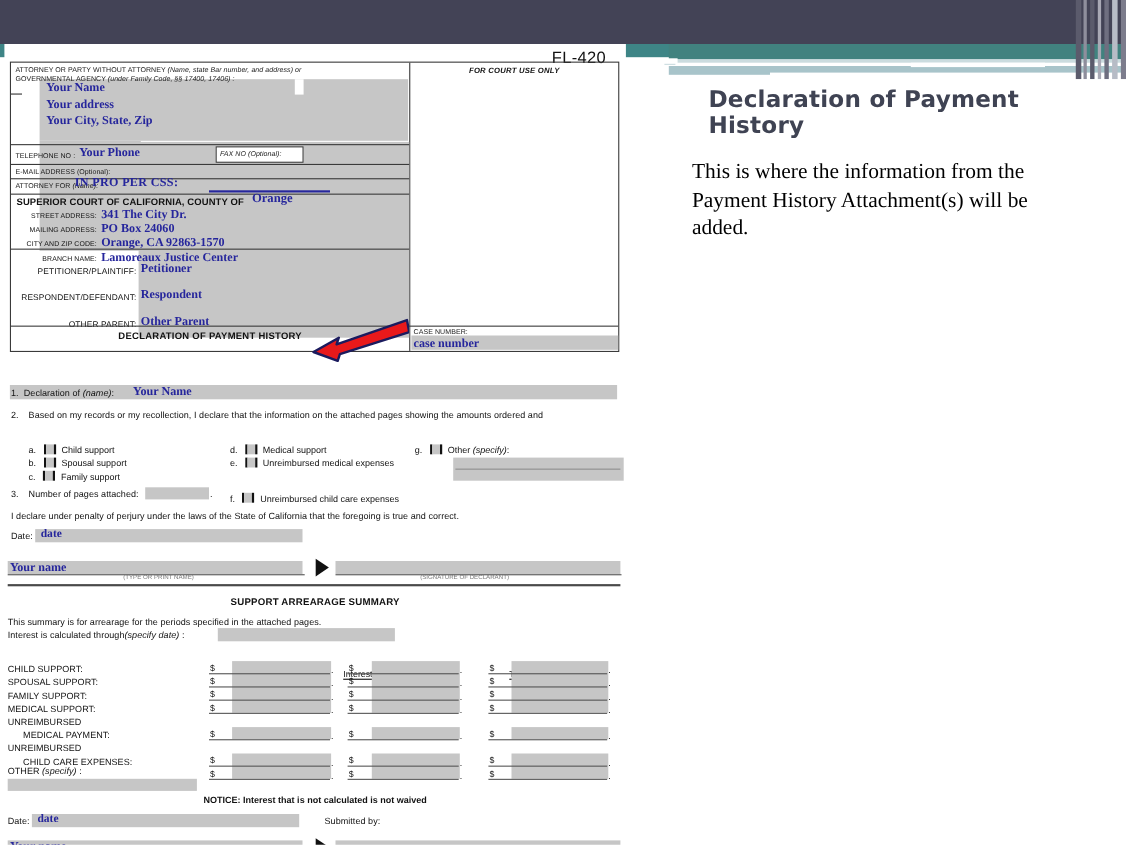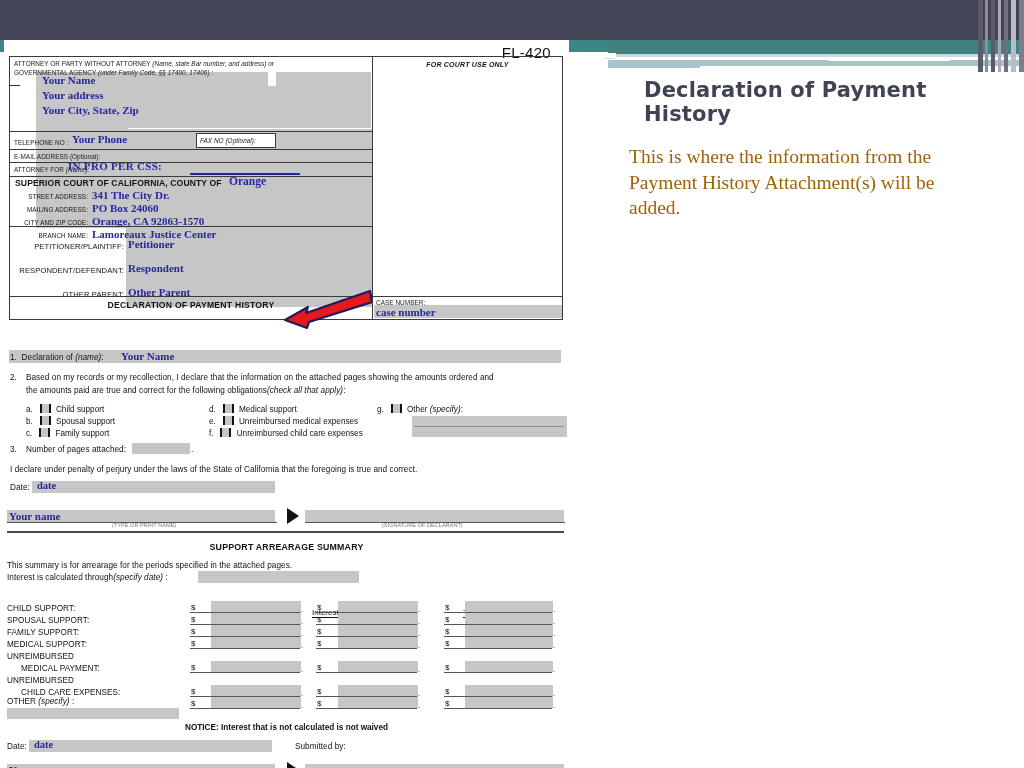--- a/index.html
+++ b/index.html
@@ -28,21 +28,21 @@
 
   
   #right-panel{position:absolute;left:600px;top:78px;width:420px;height:300px;}
   #slide-title{
     font-family:"DejaVu Sans", sans-serif;
     font-size:21px;font-weight:bold;color:#3f4353;
     letter-spacing:.2px;margin:0 0 18px 44px;
   }
   #body-text{
     font-family:"Liberation Serif", serif;
-    font-size:19.5px;color:#a16207;line-height:1.32;
+    font-size:19.5px;color:#000000;line-height:1.32;
     margin:0 0 0 29px;width:355px;
   }
   #enter-name-text{
     font-family:"Liberation Serif", serif;
     font-size:19.5px;color:#111111;
     position:absolute;left:29px;top:245px;
   }
 
   
   #form{
@@ -276,23 +276,20 @@
   <div id="n1-shade"></div>
   <div id="n1" class="bodytext">
     <span>1.</span>
     &nbsp;<span>Declaration of</span>
     <span class="ital">(name)</span><span>:</span>
   </div>
   <div id="n1-val" class="blue">Your Name</div>
 
   <div id="n2-num" class="bodytext">2.</div>
   <div id="n2a" class="bodytext">Based on my records or my recollection, I declare that the information on the attached pages showing the amounts ordered and</div>
-  <div id="n2b" class="bodytext">
-    <span>the amounts paid are true and correct for the following obligations</span><span class="ital">(check all that apply)</span><span>:</span>
-  </div>
 
   <div class="cb-row" style="left:22px;top:364px;">
     <span>a.</span>&nbsp;&nbsp;
     <span class="cbx"><span class="bl"></span><span class="fill"></span><span class="br"></span></span>
     <span>Child support</span>
   </div>
   <div class="cb-row" style="left:22px;top:376px;">
     <span>b.</span>&nbsp;&nbsp;
     <span class="cbx"><span class="bl"></span><span class="fill"></span><span class="br"></span></span>
     <span>Spousal support</span>
@@ -306,21 +303,21 @@
   <div class="cb-row" style="left:205px;top:364px;">
     <span>d.</span>&nbsp;&nbsp;
     <span class="cbx"><span class="bl"></span><span class="fill"></span><span class="br"></span></span>
     <span>Medical support</span>
   </div>
   <div class="cb-row" style="left:205px;top:376px;">
     <span>e.</span>&nbsp;&nbsp;
     <span class="cbx"><span class="bl"></span><span class="fill"></span><span class="br"></span></span>
     <span>Unreimbursed medical expenses</span>
   </div>
-  <div class="cb-row" style="left:205px;top:388px;text-align:center;">
+  <div class="cb-row" style="left:205px;top:408px;text-align:center;">
     <span>f.</span>&nbsp;&nbsp;
     <span class="cbx"><span class="bl"></span><span class="fill"></span><span class="br"></span></span>
     <span>Unreimbursed child care expenses</span>
   </div>
 
   <div class="cb-row" style="left:373px;top:364px;">
     <span>g.</span>&nbsp;&nbsp;
     <span class="cbx"><span class="bl"></span><span class="fill"></span><span class="br"></span></span>
     <span>Other</span>
     <span class="ital">(specify)</span><span>:</span>

